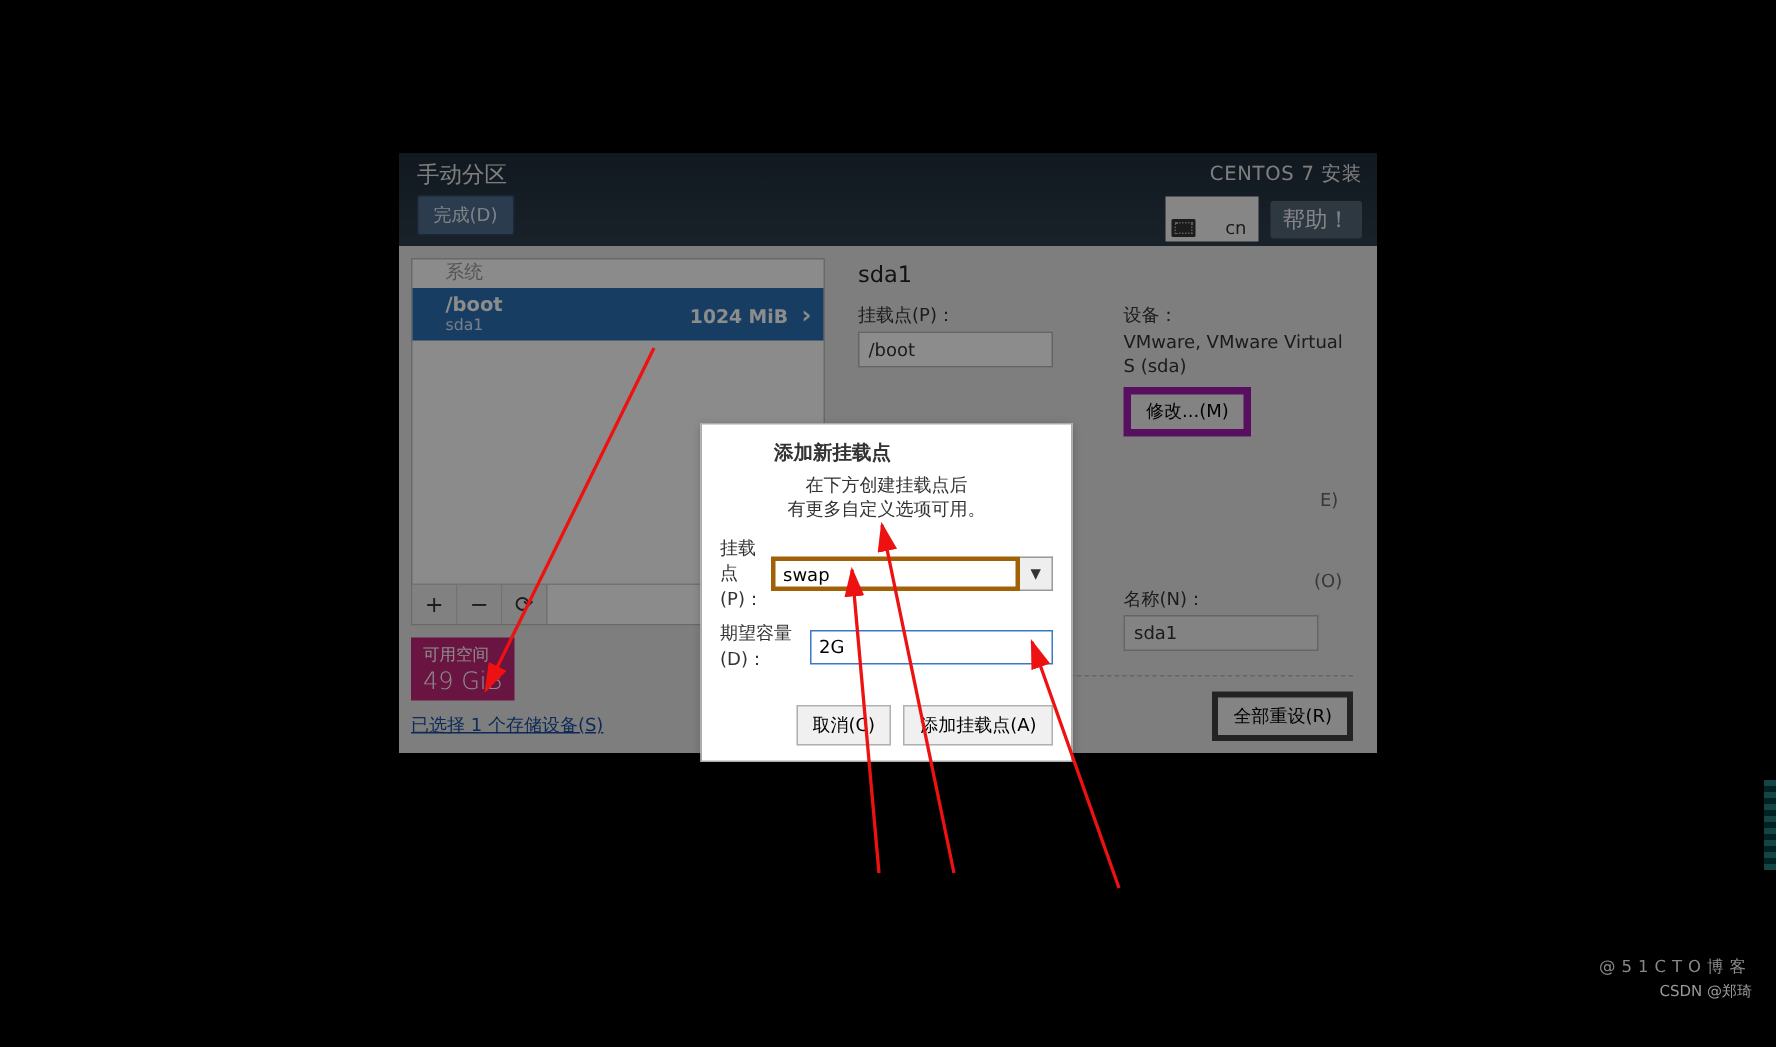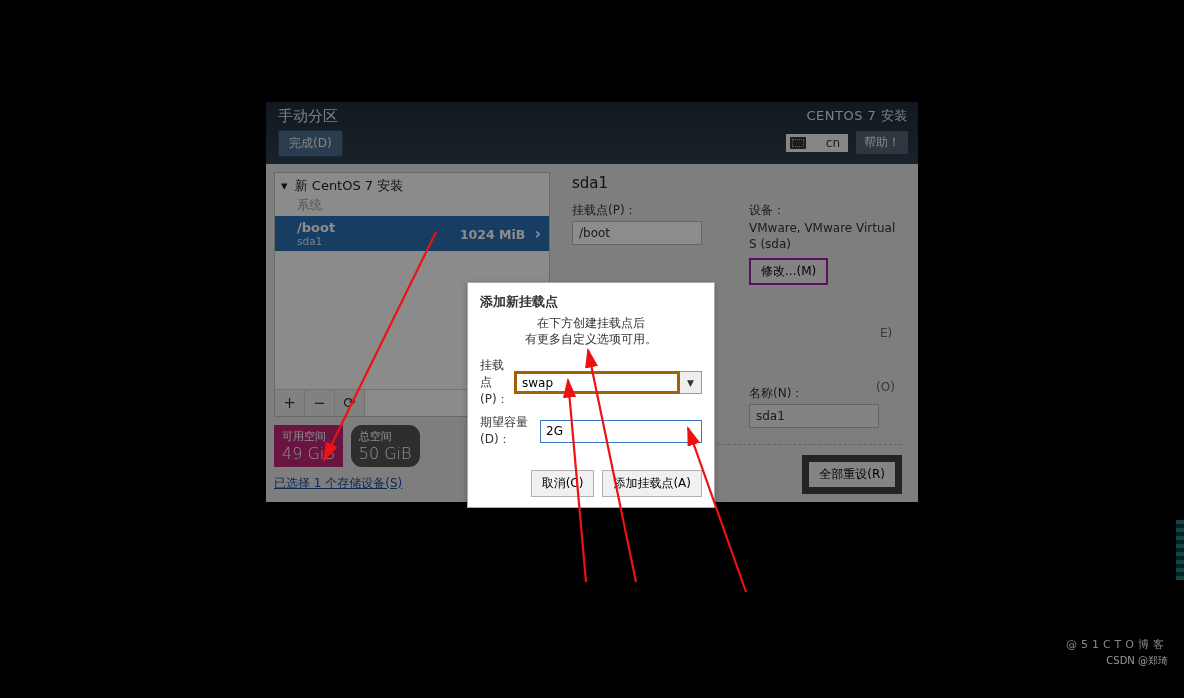--- a/index.html
+++ b/index.html
@@ -5,58 +5,58 @@
   * { box-sizing: border-box; margin: 0; padding: 0; font-family: "DejaVu Sans", "Microsoft YaHei", sans-serif; }
   body { background: #000; width: 1184px; height: 698px; overflow: hidden; position: relative; }
   .outer { position: absolute; left: 266px; top: 102px; width: 652px; height: 400px; background: #e6e6e6; }
   .overlay-dim { position: absolute; inset: 0; background: rgba(0,0,0,0.45); pointer-events: none; }
   .hdr { height: 62px; background: linear-gradient(180deg,#1f2d3b 0%,#2f3d4c 100%); color: #fff; padding: 5px 10px 4px 12px; display: flex; justify-content: space-between; }
   .hdr-left .title { font-size: 15px; font-weight: 400; color: #e8e8e8; margin-bottom: 4px; }
   .done-btn { background: #4f6d8f; border: 1px solid #304a66; color: #e9eef5; font-size: 12px; padding: 4px 10px; border-radius: 2px; cursor: pointer; }
   .hdr-right { text-align: right; }
   .hdr-right .prod { font-size: 13px; color: #e6e6e6; margin-bottom: 6px; letter-spacing: .5px; }
   .hdr-right .row { display: flex; gap: 8px; align-items: center; justify-content: flex-end; }
-  .kb { display: inline-flex; gap: 20px; align-items: center; background: #f5f5f5; color: #333; padding: 2px 8px 2px 4px; font-size: 12px; }
+  .kb { display: inline-flex; gap: 20px; align-items: center; background: #f5f5f5; color: #333; padding: 14px 8px 2px 4px; font-size: 12px; }
   .kb-ico { width: 16px; height: 12px; background: #333; border-radius: 1px; display: inline-block; position: relative; }
   .kb-ico::after { content: ""; position: absolute; inset: 2px; border: 1px dotted #aaa; }
-  .help { background: #556677; color: #eef2f6; font-size: 12px; padding: 3px 8px; border-radius: 2px; }
+  .help { background: #556677; color: #eef2f6; font-size: 15px; padding: 3px 8px; border-radius: 2px; }
   .body { display: flex; height: calc(100% - 62px); }
   .left { width: 290px; padding: 8px 6px 10px 8px; display: flex; flex-direction: column; }
   .inst-box { border: 1px solid #bfbfbf; background: #fdfdfd; flex: 1; position: relative; }
   .inst-hdr { padding: 4px 6px 2px 6px; font-size: 13px; color: #222; }
   .inst-hdr .tri { display: inline-block; margin-right: 3px; }
   .sys { color: #9a9a9a; font-size: 12.5px; padding: 0 0 2px 22px; }
   .mount-row { background: #2a6fb3; color: #fff; padding: 4px 8px 4px 22px; display: flex; justify-content: space-between; align-items: center; }
   .mount-row .mp { font-weight: bold; font-size: 13px; }
   .mount-row .dev { font-size: 10.5px; color: #d7e6f5; }
   .mount-row .sz { font-weight: bold; font-size: 12.5px; margin-right: 4px; text-align: center; }
   .chev { font-weight: bold; }
   .btnbar { position: absolute; left: 0; right: 0; bottom: 0; border-top: 1px solid #cfcfcf; display: flex; }
   .btnbar button { width: 30px; height: 26px; background: #ececec; border: none; border-right: 1px solid #cfcfcf; font-size: 15px; cursor: pointer; color: #333; }
-  .space-row { display: flex; gap: 8px; margin-top: 8px; }
+  .space-row { display: flex; gap: 8px; margin-top: 8px; justify-content: space-between; }
   .space { padding: 4px 8px; font-size: 11px; color: #fff; text-align: left; }
   .space.avail { background: #c02577; }
   .space.total { background: #555; border-radius: 11px; }
   .space .val { font-size: 16px; font-weight: 300; }
   .storage-link { color: #1a4fa0; font-size: 12px; text-decoration: underline; margin-top: 8px; display: inline-block; }
   .right { flex: 1; padding: 10px 16px 12px 16px; position: relative; }
   .r-title { font-size: 15px; color: #222; margin-bottom: 10px; }
   .r-grid { display: grid; grid-template-columns: 1fr 1fr; column-gap: 24px; row-gap: 6px; font-size: 12px; color: #333; }
   .lbl { color: #333; font-size: 12px; margin-bottom: 2px; }
   .inp { width: 130px; height: 24px; border: 1px solid #b8b8b8; background: #fff; padding: 2px 6px; font-size: 12px; color: #333; }
   .dev-text { font-size: 12px; color: #333; line-height: 1.3; }
-  .mod-btn { margin-top: 6px; background: #eee; border: 2px solid #a21caf; padding: 3px 10px; font-size: 12px; }
+  .mod-btn { margin-top: 6px; background: #eee; border: 5px solid #a21caf; padding: 3px 10px; font-size: 12px; }
   .hint { color: #666; font-size: 12px; margin-left: 4px; }
   .r-grid2 { display: grid; grid-template-columns: 1fr 1fr; column-gap: 24px; margin-top: 100px; font-size: 12px; }
   .rule { border-top: 1px dashed #b8b8b8; margin: 16px 0 10px 0; }
-  .reset-btn { background: #f0f0f0; border: 7px solid #404040; padding: 4px 10px; font-size: 12px; float: right; }
+  .reset-btn { background: #f0f0f0; border: 4px solid #404040; padding: 4px 10px; font-size: 12px; float: right; }
 
   
   .dlg { position: absolute; left: 467px; top: 282px; width: 248px; background: #fff; border: 1px solid #aaa; box-shadow: 0 2px 6px rgba(0,0,0,0.25); z-index: 50; padding: 10px 12px 10px 12px; color: #333; }
-  .dlg h3 { font-size: 13px; font-weight: bold; margin-bottom: 4px; }
+  .dlg h3 { font-size: 13px; font-weight: bold; margin-bottom: 4px; margin-left: 36px; }
   .dlg .sub { font-size: 12px; color: #333; text-align: center; line-height: 1.35; margin: 2px 0 10px 0; }
   .dlg .frow { display: flex; align-items: center; margin-bottom: 6px; gap: 4px; }
   .dlg .flbl { width: 78px; font-size: 12px; text-align: left; }
   .dlg .combo { flex: 1; display: flex; }
   .dlg .combo input { flex: 1; border: 3px solid #a16207; height: 23px; padding: 2px 5px; font-size: 12px; }
   .dlg .combo .dd { width: 22px; height: 23px; border: 1px solid #9a9a9a; border-left: none; background: #eee; display: flex; align-items: center; justify-content: center; font-size: 9px; cursor: pointer; }
   .dlg .cap { flex: 1; border: 1.5px solid #3a78c8; height: 23px; padding: 2px 5px; font-size: 12px; outline: none; }
   .dlg .btns { display: flex; justify-content: flex-end; gap: 8px; margin-top: 22px; }
   .dlg .btns button { background: #f0f0f0; border: 1px solid #b0b0b0; padding: 4px 10px; font-size: 12px; cursor: pointer; }
 
@@ -85,24 +85,20 @@
           <span>cn</span>
         </span>
         <span class="help">帮助！</span>
       </div>
     </div>
   </div>
 
   <div class="body">
     <div class="left">
       <div class="inst-box">
-        <div class="inst-hdr">
-          <span class="tri">▾</span>
-          <span>新 CentOS 7 安装</span>
-        </div>
         <div class="sys">系统</div>
         <div class="mount-row">
           <div>
             <div class="mp">/boot</div>
             <div class="dev">sda1</div>
           </div>
           <div>
             <span class="sz">1024 MiB</span>
             <span class="chev">›</span>
           </div>

